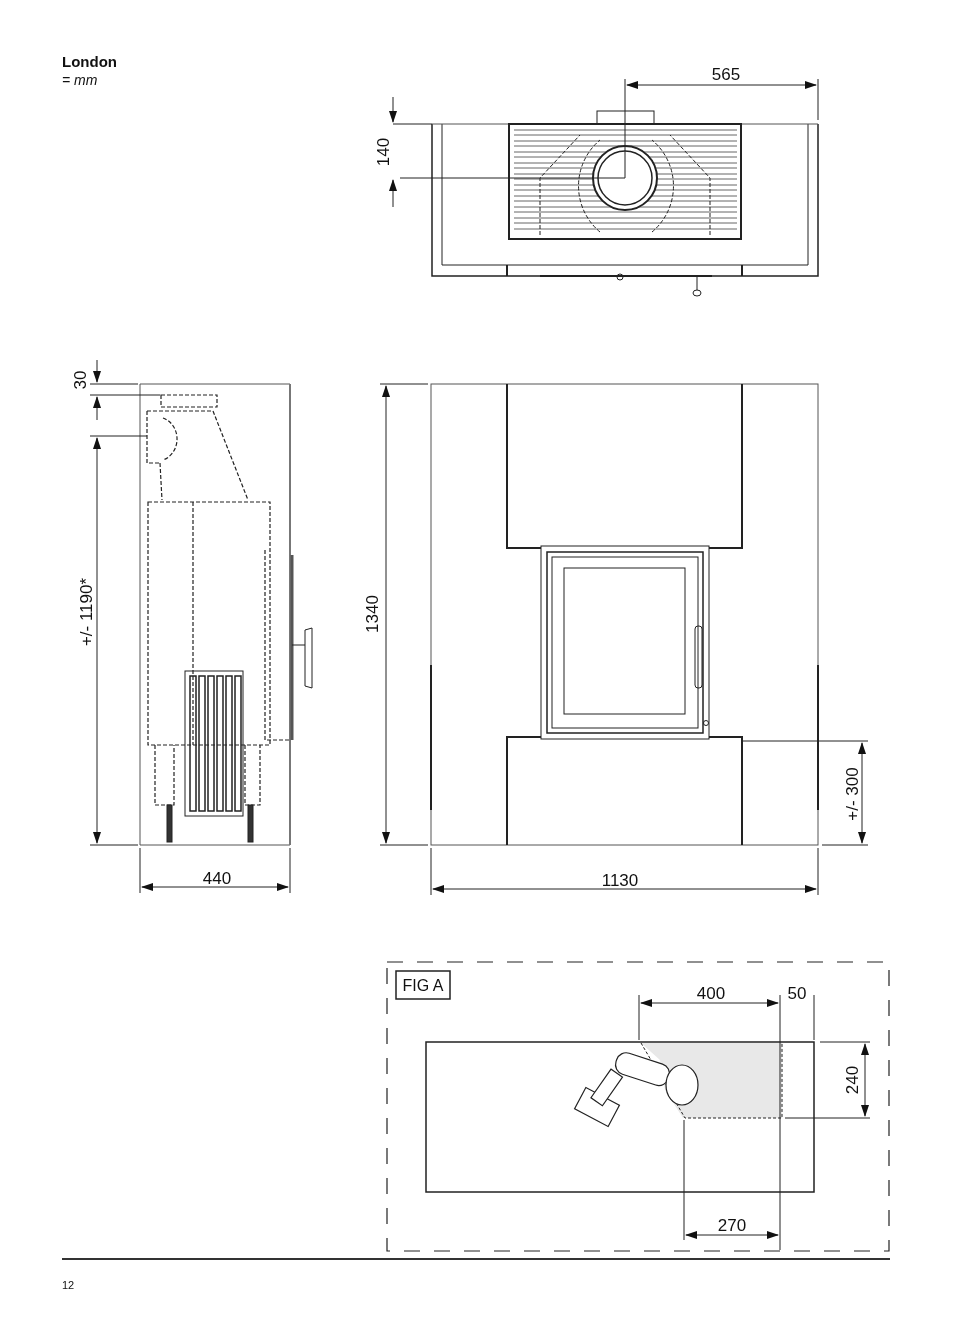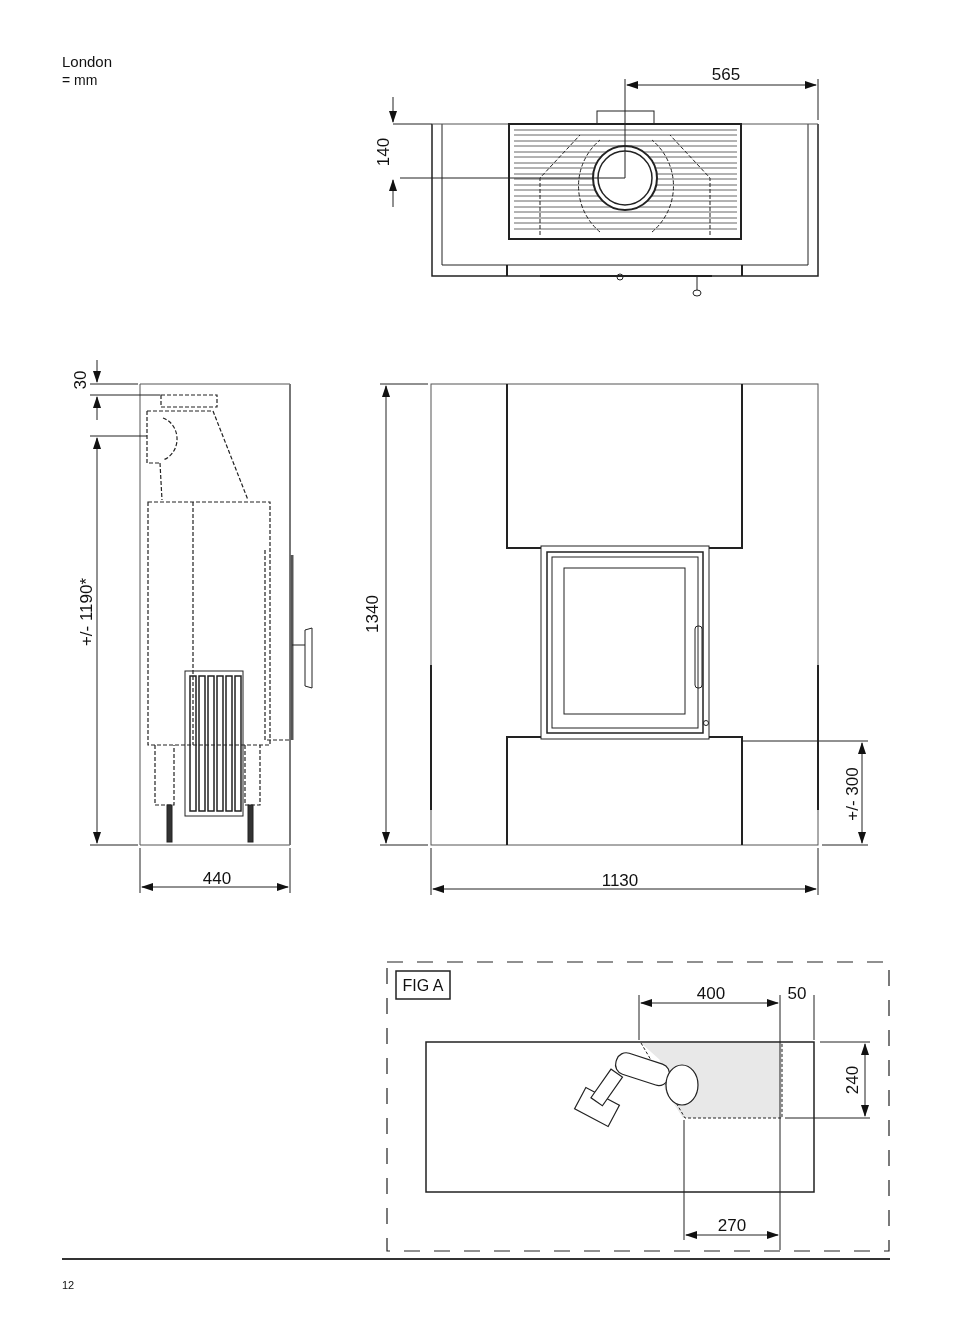--- a/index.html
+++ b/index.html
@@ -1,19 +1,19 @@
 <!DOCTYPE html>
 <html><head>
 <meta charset="utf-8">
 <style>
   html, body { margin:0; padding:0; background:#ffffff; }
   body { width:960px; height:1341px; position:relative; overflow:hidden;
          font-family:"Liberation Sans", sans-serif; color:#111; }
-  .title { position:absolute; left:62px; top:53px; font-size:15px; font-weight:normal; }
-  .units { position:absolute; left:62px; top:72px; font-size:14px; }
+  .title { position:absolute; left:62px; top:53px; font-size:15px; font-weight:bold; }
+  .units { position:absolute; left:62px; top:72px; font-size:14px;font-style:italic; }
   .footer-rule { position:absolute; left:62px; top:1258px; width:828px; height:2px; background:#333; }
   .page-num { position:absolute; left:62px; top:1279px; font-size:11px; }
   svg.drawing { position:absolute; left:0; top:0; }
   .dim { font-family:"Liberation Sans", sans-serif; font-size:17px; fill:#111; }
   .fig-label { font-family:"Liberation Sans", sans-serif; font-size:16px; fill:#111; }
 </style>
 </head>
 <body>
 
 <div class="title">London</div>

